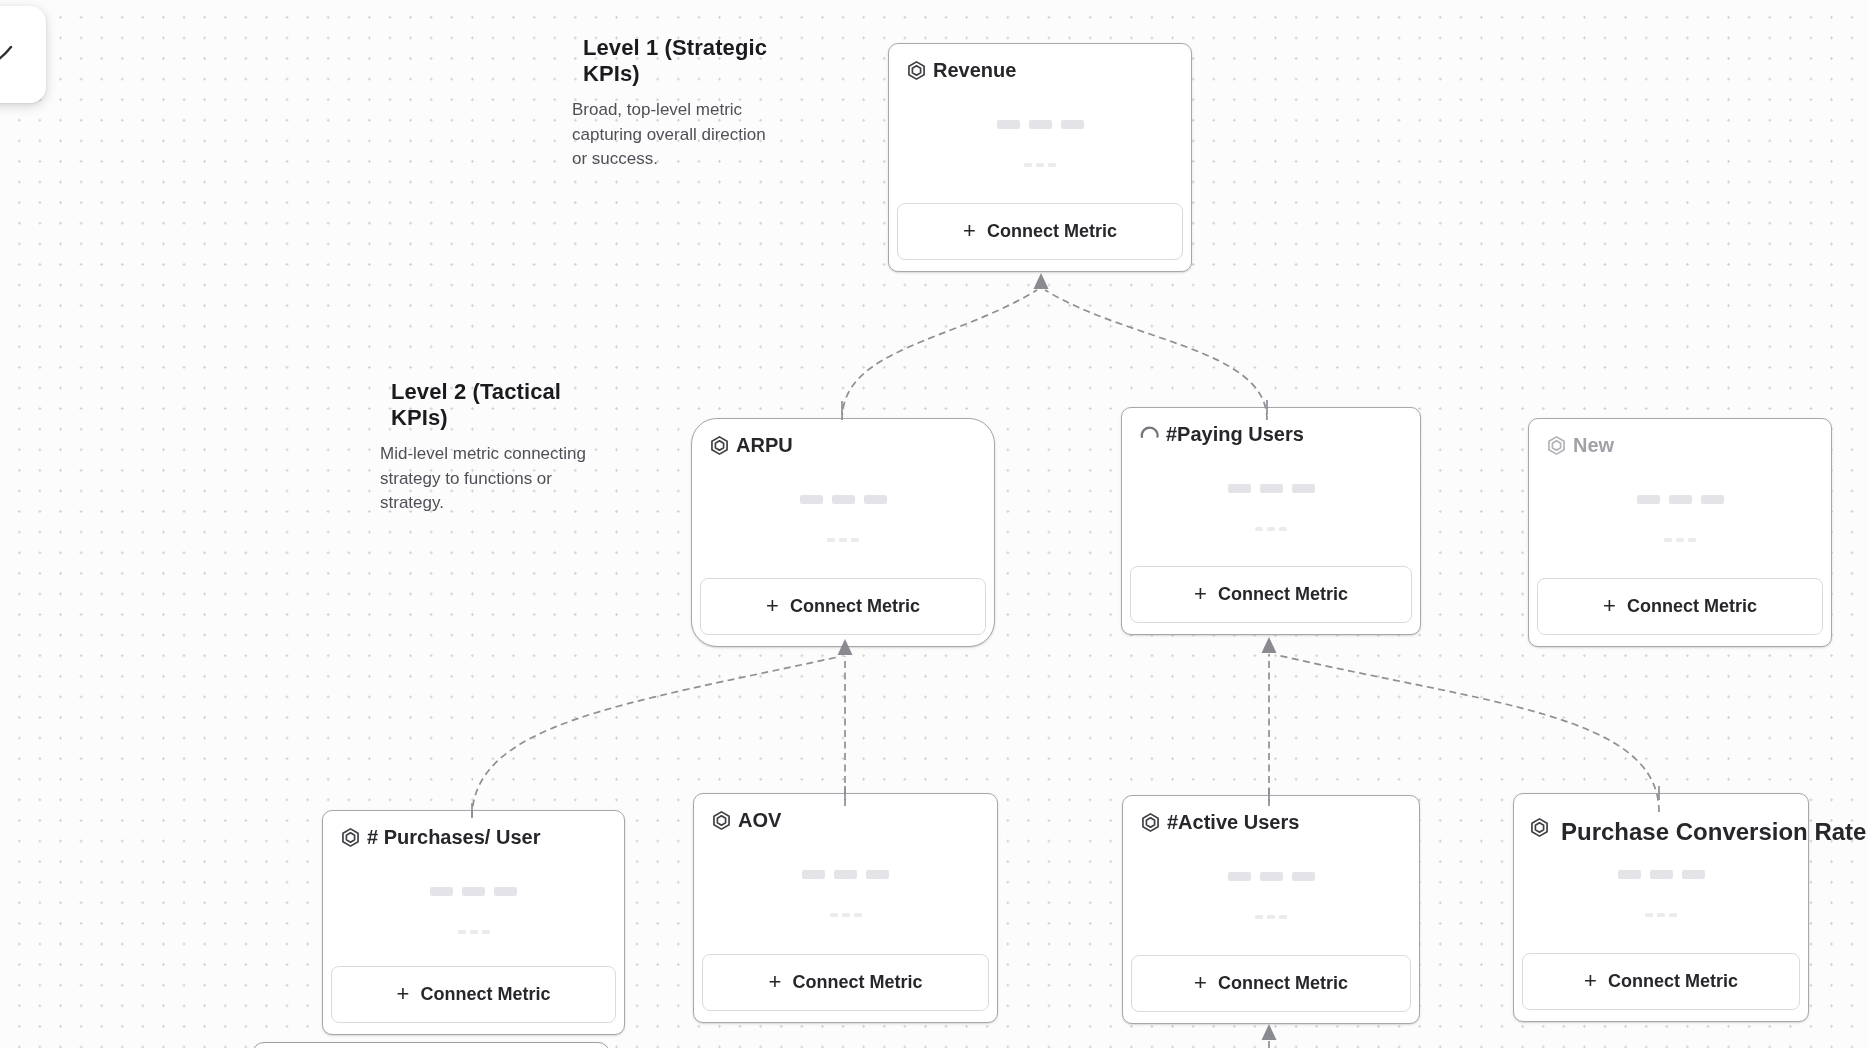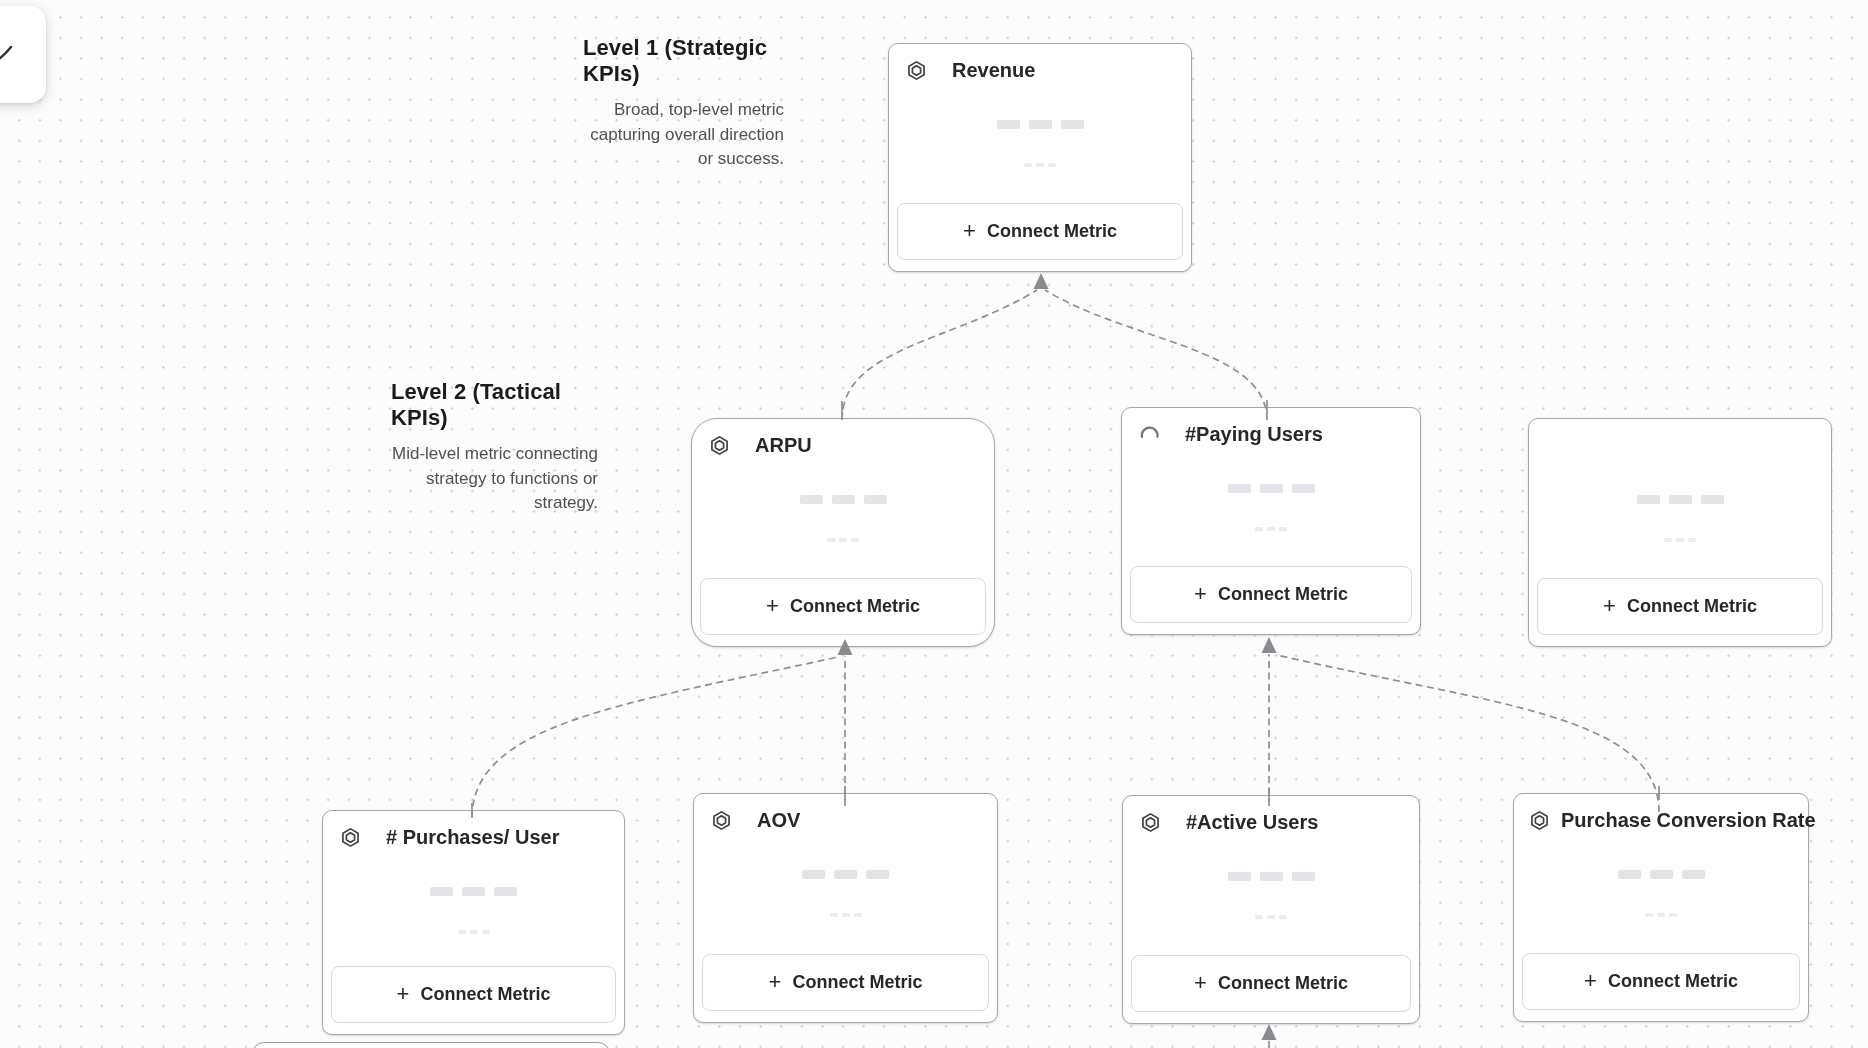--- a/index.html
+++ b/index.html
@@ -10,28 +10,28 @@
     background-size:20.6px 20.6px;background-position:9px 7px;
     font-family:"Liberation Sans",sans-serif;
   }
   svg.connectors{position:absolute;left:0;top:0;z-index:6;pointer-events:none;}
   .edge{fill:none;stroke:#8e8e95;stroke-width:1.7;stroke-dasharray:7 4.5;}
   .stub{fill:none;stroke:#8e8e95;stroke-width:1.7;}
   .arrow{fill:#8a8a91;stroke:none;}
 
   .level-label{position:absolute;z-index:2;}
   .level-label h2{margin:11px;font-size:22px;font-weight:700;color:#1b1b1f;letter-spacing:.1px;}
-  .level-label p{margin:1px 0 0;font-size:17px;line-height:24.5px;color:#4f4f57;text-align:right;}
+  .level-label p{margin:1px 0 0;font-size:17px;line-height:24.5px;color:#4f4f57;}
 
   .card{
     position:absolute;z-index:3;background:#fff;
     border:1.5px solid #a6a6ac;border-radius:10px;
     box-shadow:0 1px 3px rgba(0,0,0,.10),0 1px 1px rgba(0,0,0,.06);
   }
-  .card-head{display:flex;align-items:center;gap:25px;padding:15px 17px 0 17px;}
+  .card-head{display:flex;align-items:center;gap:6px;padding:15px 17px 0 17px;}
   .card-title{font-size:20px;font-weight:700;color:#26262b;white-space:nowrap;}
   .icon{width:21px;height:21px;flex:0 0 auto;display:inline-flex;}
   .card.draft .card-title{color:#a1a1a8;}
 
   .skel-row{position:absolute;left:0;right:0;display:flex;justify-content:center;}
   .skel-pills{top:76px;gap:9px;}
   .skel-pills i{width:23px;height:9px;border-radius:2px;background:#e4e4e8;}
   .skel-dashes{top:119px;gap:4px;}
   .skel-dashes i{width:8px;height:4px;border-radius:1.5px;background:#ebebee;}
 
@@ -165,20 +165,29 @@
         <i></i>
         <i></i>
       </div>
     <button class="connect-btn">
       <span class="plus">+</span>
       <span>Connect Metric</span>
     </button>
   </div>
 
   <div class="card draft" style="left:1528px;top:418px;width:302px;height:227px;">
+    <div class="card-head">
+      <span class="icon">
+        <svg width="21" height="21" viewBox="0 0 20 20" fill="none" stroke="#b2b2b8" stroke-width="1.6" stroke-linejoin="round">
+            <polygon points="10,1.8 17.2,6 17.2,14 10,18.2 2.8,14 2.8,6"></polygon>
+            <polygon points="10,5.5 13.9,7.8 13.9,12.2 10,14.5 6.1,12.2 6.1,7.8"></polygon>
+          </svg>
+      </span>
+      <span class="card-title">New</span>
+    </div>
     <div class="skel-row skel-pills">
         <i></i>
         <i></i>
         <i></i>
       </div>
     <div class="skel-row skel-dashes">
         <i></i>
         <i></i>
         <i></i>
       </div>
@@ -267,21 +276,21 @@
   </div>
 
   <div class="card" style="left:1513px;top:793px;width:294px;height:227px;">
     <div class="card-head" style="gap:11px;padding:15px 13px 0 15px;">
       <span class="icon">
         <svg width="21" height="21" viewBox="0 0 20 20" fill="none" stroke="#3f3f46" stroke-width="1.6" stroke-linejoin="round">
             <polygon points="10,1.8 17.2,6 17.2,14 10,18.2 2.8,14 2.8,6"></polygon>
             <polygon points="10,5.5 13.9,7.8 13.9,12.2 10,14.5 6.1,12.2 6.1,7.8"></polygon>
           </svg>
       </span>
-      <span class="card-title" style="font-size:20px;">Purchase Conversion Rate</span>
+      <span class="card-title" style="font-size:24px;margin-top:9px;">Purchase Conversion Rate</span>
     </div>
     <div class="skel-row skel-pills">
         <i></i>
         <i></i>
         <i></i>
       </div>
     <div class="skel-row skel-dashes">
         <i></i>
         <i></i>
         <i></i>

